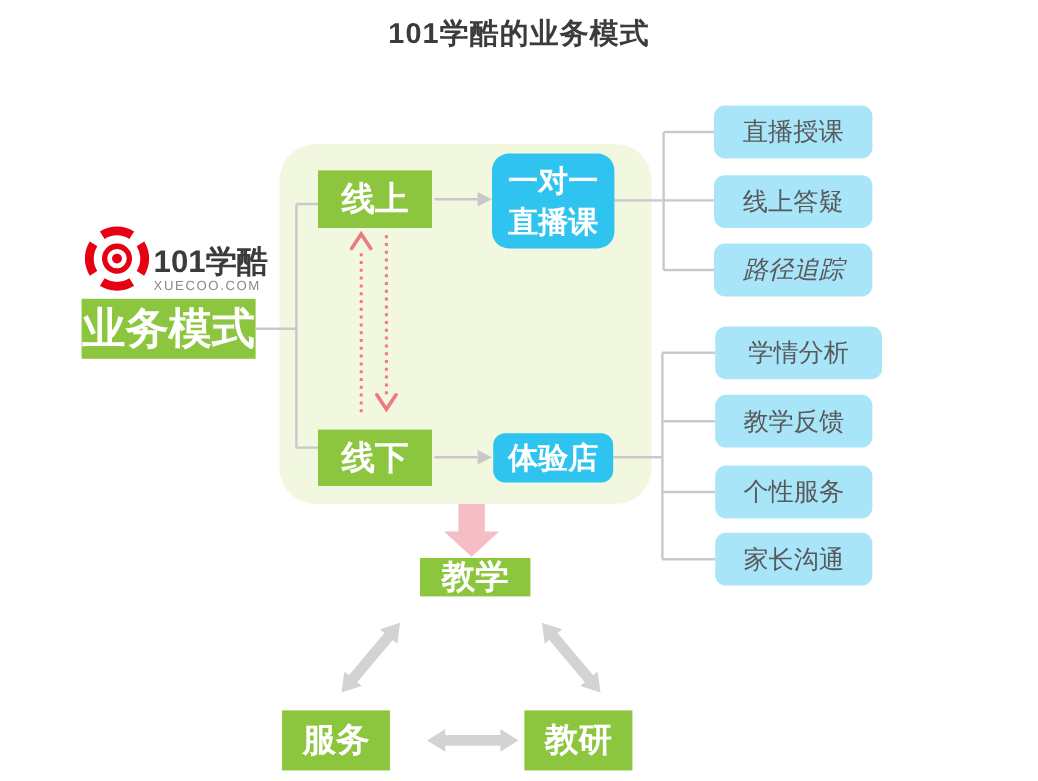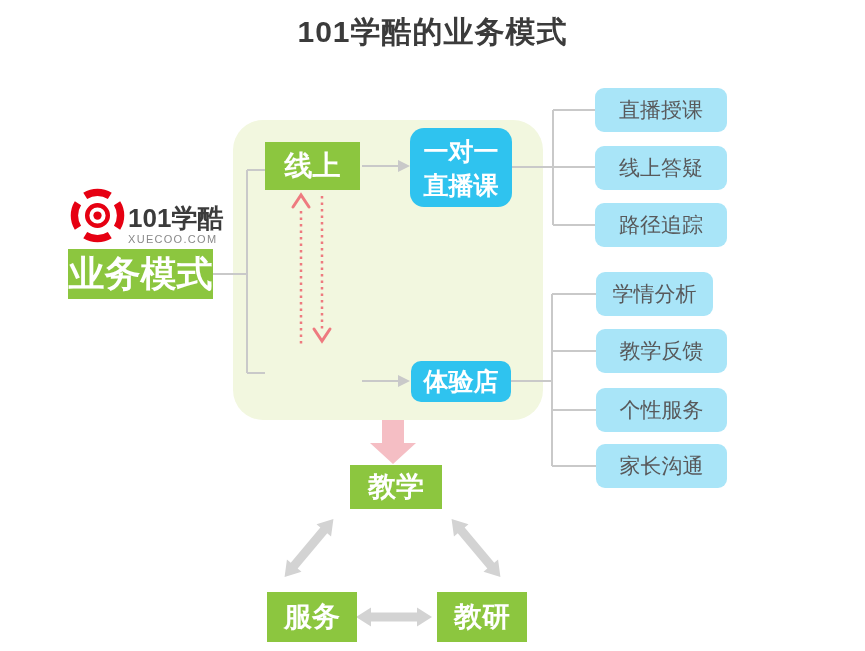--- a/index.html
+++ b/index.html
@@ -16,21 +16,21 @@
   }
   *{margin:0;padding:0;box-sizing:border-box;}
   html,body{background:#ffffff;}
   body{font-family:"Liberation Sans","DejaVu Sans",sans-serif;}
   .canvas{
     position:relative;width:865px;height:651px;background:#ffffff;
     overflow:hidden;
   }
   .page-title{
     position:absolute;left:0;right:0;top:12px;text-align:center;
-    font-size:30px;font-weight:700;color:var(--dark-text);letter-spacing:1px;
+    font-size:24px;font-weight:700;color:var(--dark-text);letter-spacing:1px;
   }
   
   .logo{position:absolute;left:70px;top:188px;display:flex;align-items:flex-start;}
   .logo-icon{width:55px;height:55px;display:block;}
   .logo-text{margin-left:3px;padding-top:4px;margin-top:12px;}
   .logo-name{font-size:26px;font-weight:700;color:var(--dark-text);line-height:28px;}
   .logo-domain{font-size:11px;color:#898989;letter-spacing:1.3px;margin-top:1px;}
   
   .panel{
     position:absolute;left:233px;top:120px;width:310px;height:300px;
@@ -131,36 +131,37 @@
     </g>
     <g>
       <use href="#dbl-arrow" class="dbl" transform="translate(394,617)"></use>
     </g>
   </svg>
 
   <div class="node green" style="left:68px;top:249px;width:145px;height:50px;font-size:36px;">业务模式</div>
 
   <div class="node green" style="left:265px;top:142px;width:95px;height:48px;">线上</div>
 
+  <div class="node green" style="left:265px;top:358px;width:95px;height:47px;">线下</div>
 
   <div class="node cyan two-line" style="left:410px;top:128px;width:102px;height:79px;border-radius:14px;">
     <div>
       <div>一对一</div>
       <div>直播课</div>
     </div>
   </div>
 
   <div class="node cyan" style="left:411px;top:361px;width:100px;height:41px;border-radius:10px;">体验店</div>
 
   <div class="node feature" style="left:595px;top:88px;width:132px;height:44px;">直播授课</div>
   <div class="node feature" style="left:595px;top:146px;width:132px;height:44px;">线上答疑</div>
-  <div class="node feature" style="left:595px;top:203px;width:132px;height:44px;">路径追踪</div>
+  <div class="node feature" style="left:595px;top:203px;width:132px;height:44px;font-style:italic;">路径追踪</div>
 
-  <div class="node feature" style="left:596px;top:272px;width:117px;height:44px;">学情分析</div>
+  <div class="node feature" style="left:596px;top:272px;width:139px;height:44px;">学情分析</div>
   <div class="node feature" style="left:596px;top:329px;width:131px;height:44px;">教学反馈</div>
   <div class="node feature" style="left:596px;top:388px;width:131px;height:44px;">个性服务</div>
   <div class="node feature" style="left:596px;top:444px;width:131px;height:44px;">家长沟通</div>
 
-  <div class="node green" style="left:350px;top:465px;width:92px;height:44px;">教学</div>
-  <div class="node green" style="left:235px;top:592px;width:90px;height:50px;margin-left:32px;">服务</div>
+  <div class="node green" style="left:350px;top:465px;width:92px;height:32px;">教学</div>
+  <div class="node green" style="left:235px;top:592px;width:90px;height:50px;">服务</div>
   <div class="node green" style="left:437px;top:592px;width:90px;height:50px;">教研</div>
 
 </div>
 
 </body></html>

